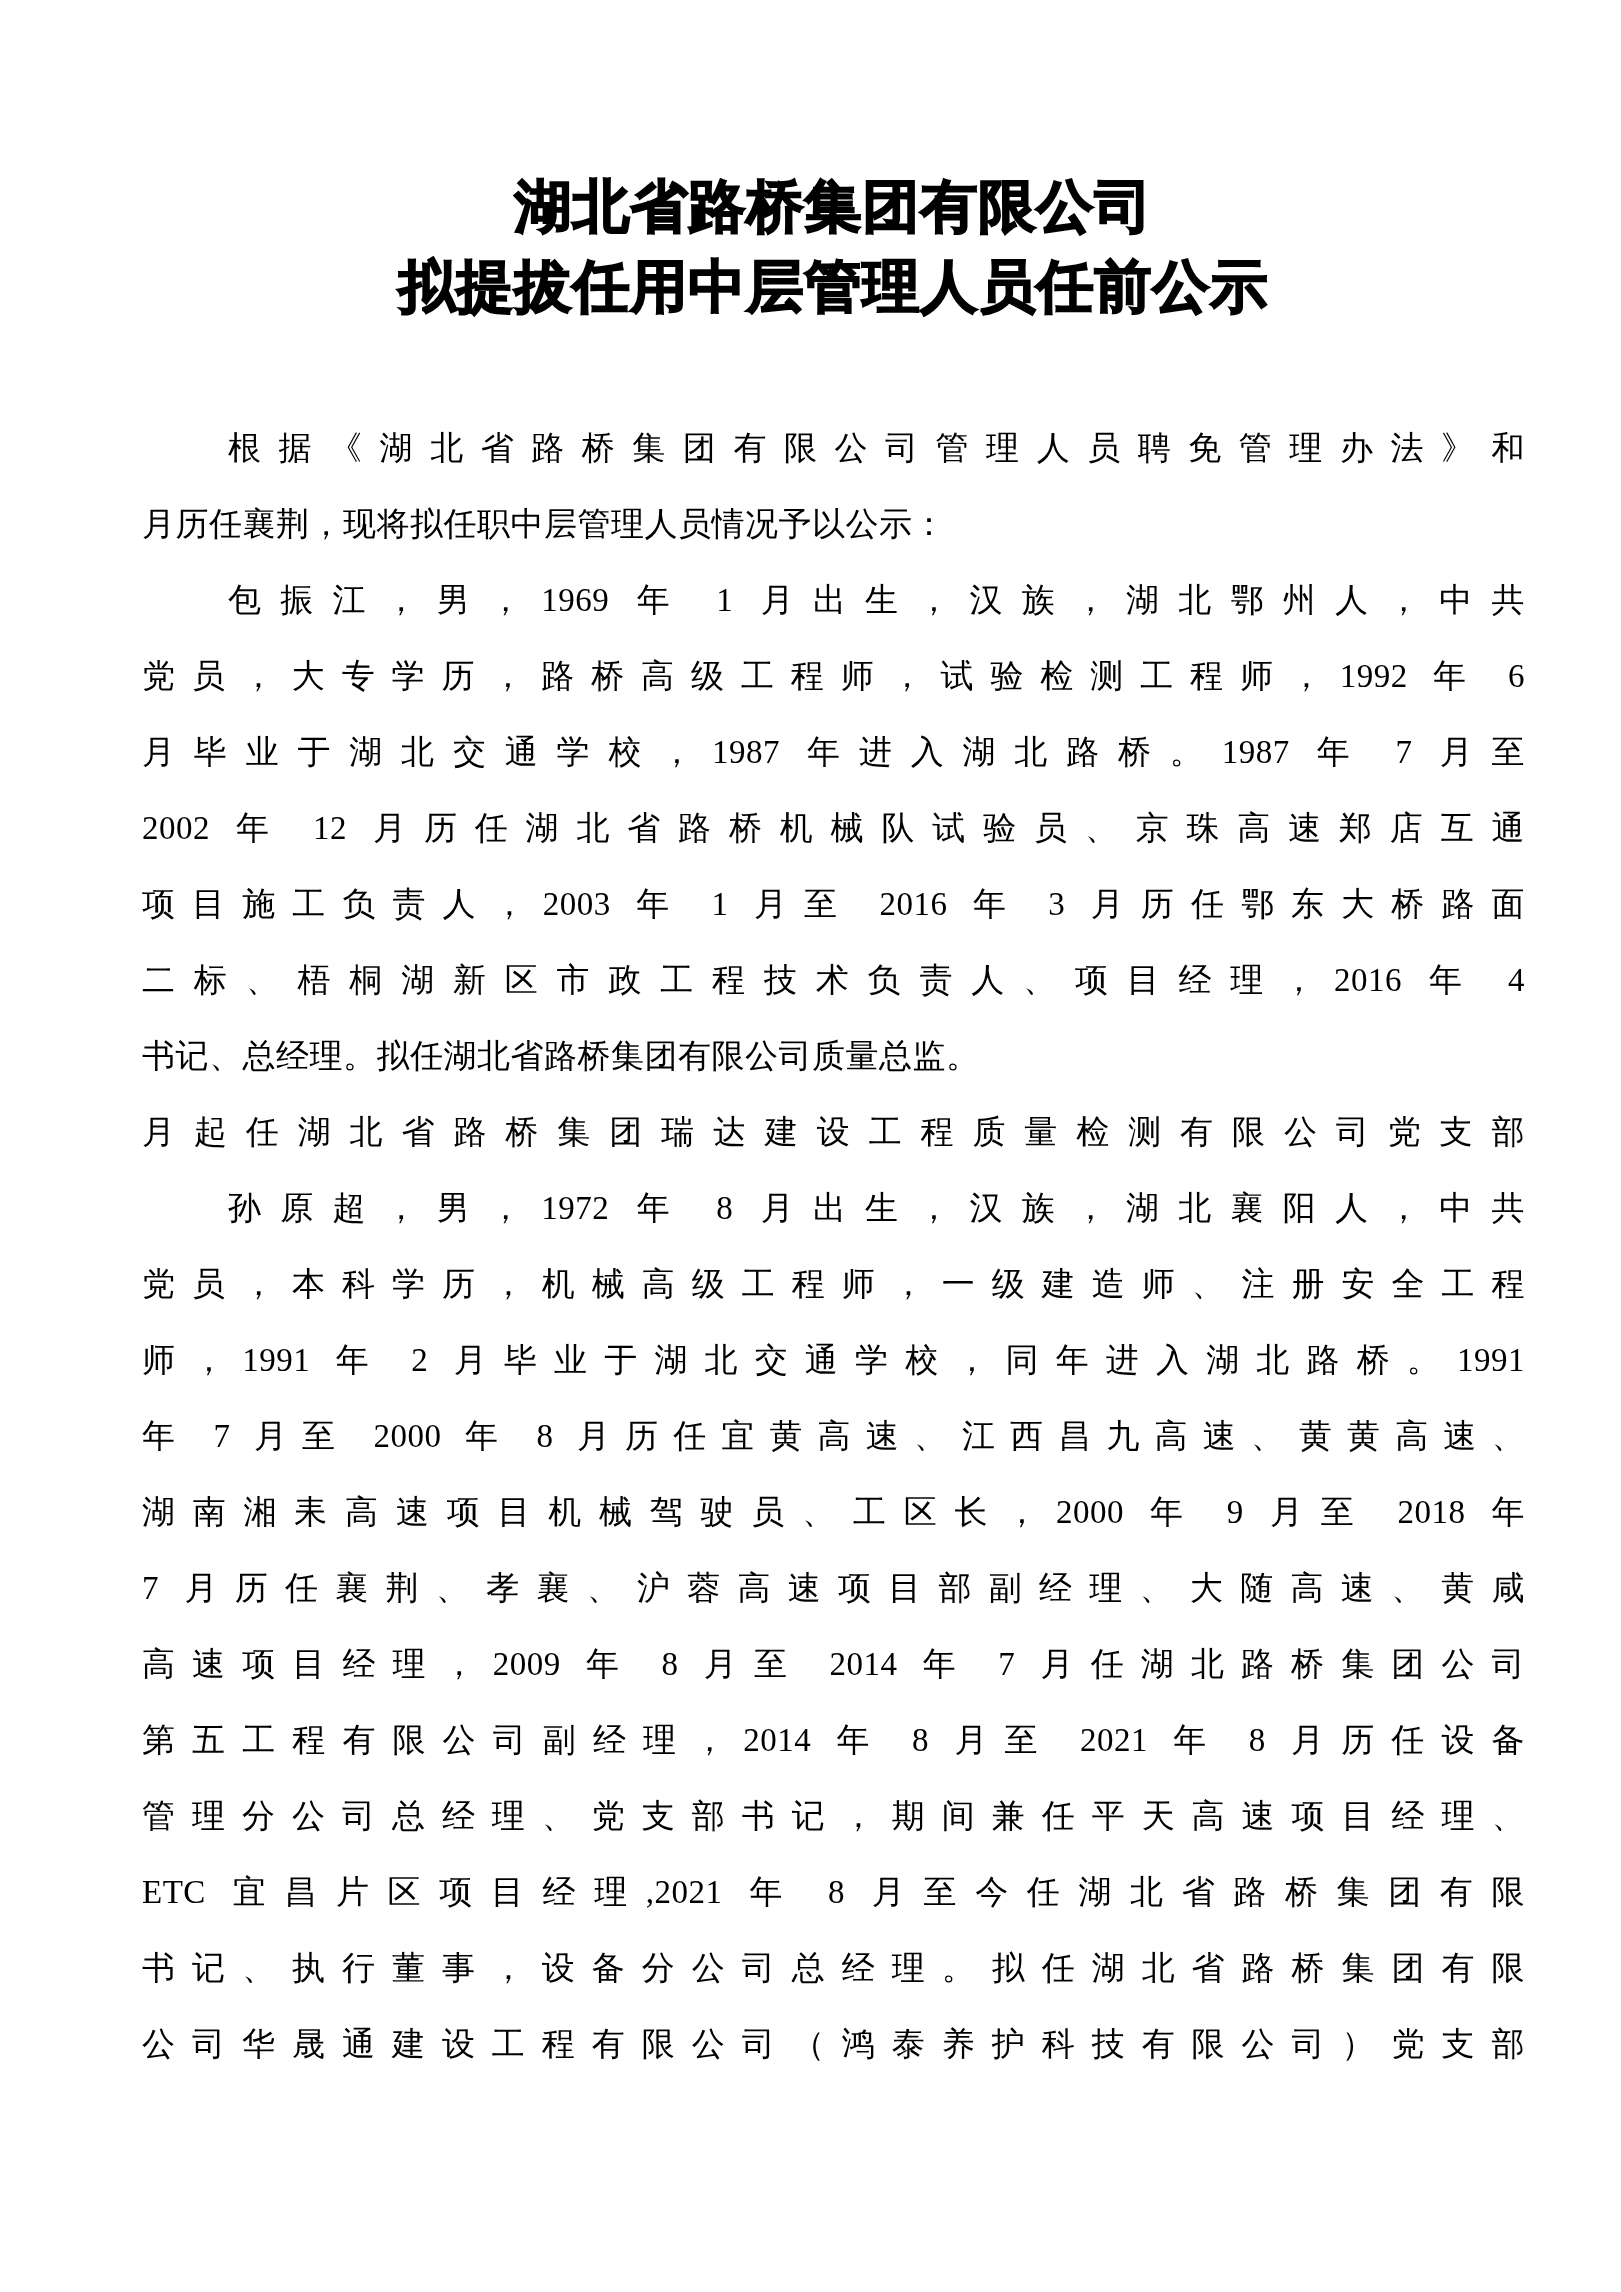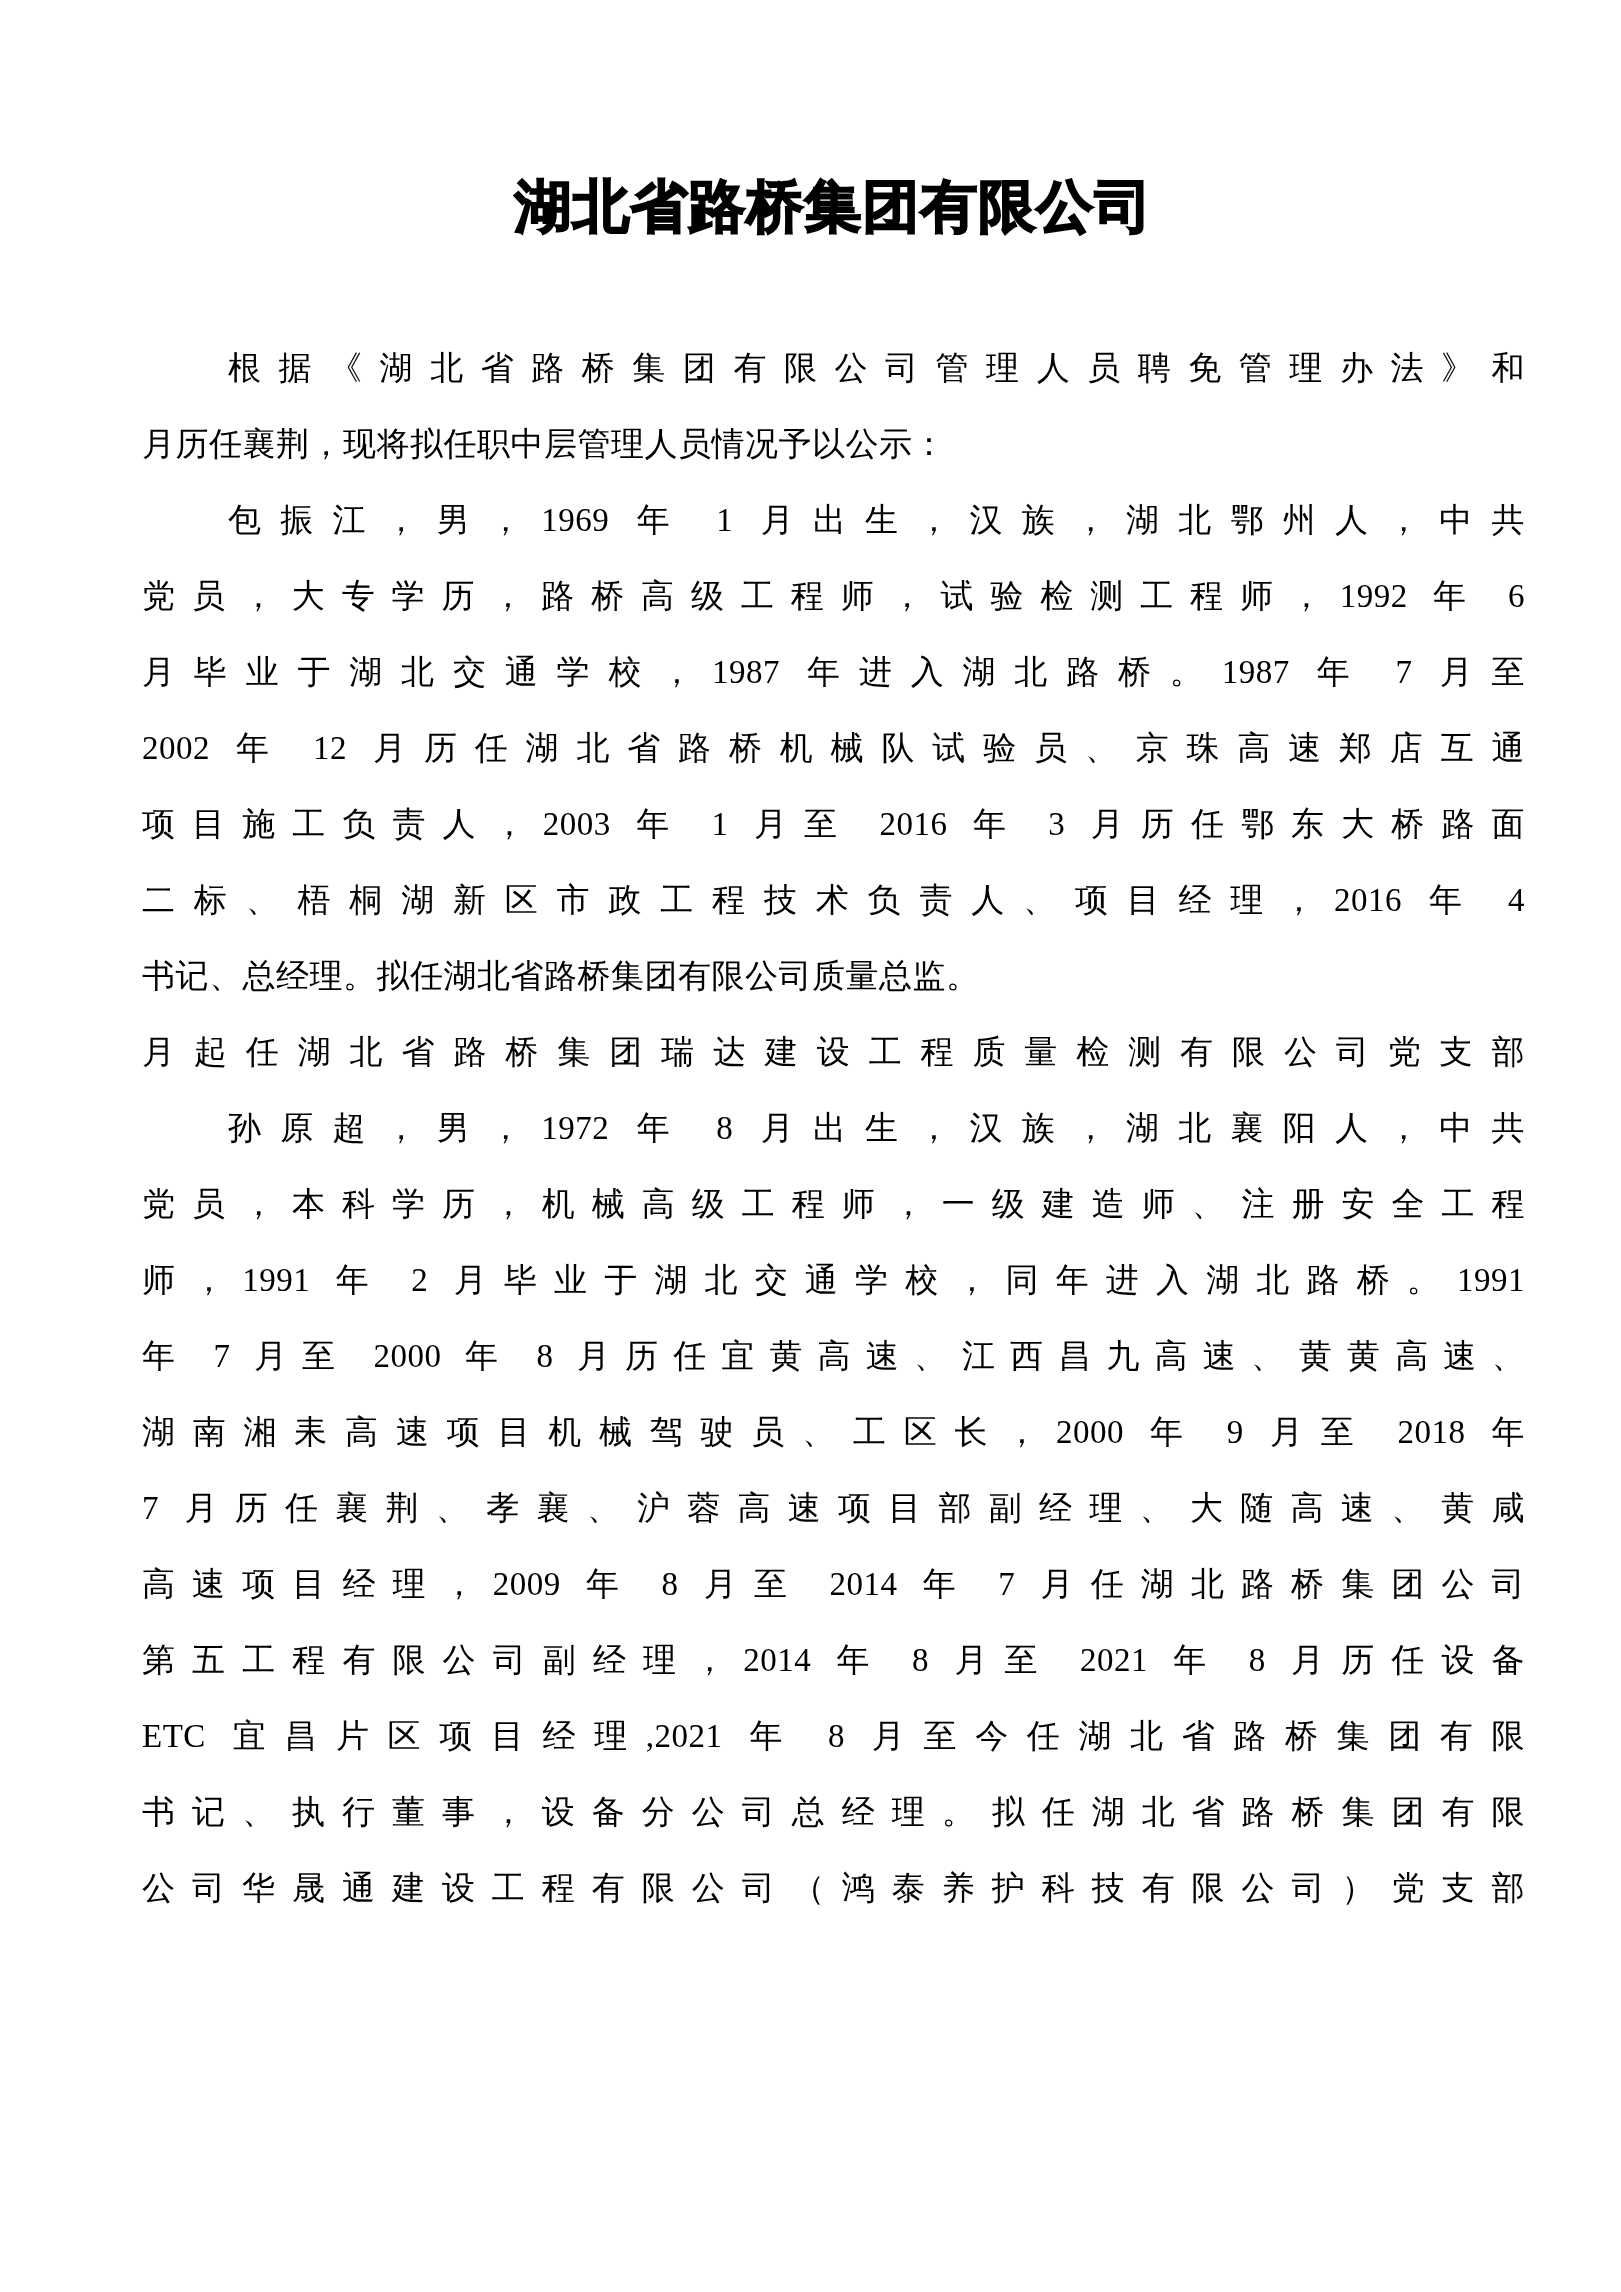--- a/index.html
+++ b/index.html
@@ -41,38 +41,40 @@
   .line.indent {
     padding-left: 86px;
   }
 </style>
 </head>
 <body>
 
 <div class="page">
   <div class="doc-title">
     <div>湖北省路桥集团有限公司</div>
+    <div>拟提拔任用中层管理人员任前公示</div>
   </div>
   <div class="doc-body">
     <div class="line indent">根据《湖北省路桥集团有限公司管理人员聘免管理办法》和</div>
     <div class="line short">月历任襄荆，现将拟任职中层管理人员情况予以公示：</div>
     <div class="line indent">包振江，男，1969 年 1 月出生，汉族，湖北鄂州人，中共</div>
     <div class="line">党员，大专学历，路桥高级工程师，试验检测工程师，1992 年 6</div>
     <div class="line">月毕业于湖北交通学校，1987 年进入湖北路桥。1987 年 7 月至</div>
     <div class="line">2002 年 12 月历任湖北省路桥机械队试验员、京珠高速郑店互通</div>
     <div class="line">项目施工负责人，2003 年 1 月至 2016 年 3 月历任鄂东大桥路面</div>
     <div class="line">二标、梧桐湖新区市政工程技术负责人、项目经理，2016 年 4</div>
     <div class="line short">书记、总经理。拟任湖北省路桥集团有限公司质量总监。</div>
     <div class="line">月起任湖北省路桥集团瑞达建设工程质量检测有限公司党支部</div>
     <div class="line indent">孙原超，男，1972 年 8 月出生，汉族，湖北襄阳人，中共</div>
     <div class="line">党员，本科学历，机械高级工程师，一级建造师、注册安全工程</div>
     <div class="line">师，1991 年 2 月毕业于湖北交通学校，同年进入湖北路桥。1991</div>
     <div class="line">年 7 月至 2000 年 8 月历任宜黄高速、江西昌九高速、黄黄高速、</div>
     <div class="line">湖南湘耒高速项目机械驾驶员、工区长，2000 年 9 月至 2018 年</div>
     <div class="line">7 月历任襄荆、孝襄、沪蓉高速项目部副经理、大随高速、黄咸</div>
     <div class="line">高速项目经理，2009 年 8 月至 2014 年 7 月任湖北路桥集团公司</div>
     <div class="line">第五工程有限公司副经理，2014 年 8 月至 2021 年 8 月历任设备</div>
+    <div class="line">管理分公司总经理、党支部书记，期间兼任平天高速项目经理、</div>
     <div class="line">ETC 宜昌片区项目经理,2021 年 8 月至今任湖北省路桥集团有限</div>
     <div class="line">书记、执行董事，设备分公司总经理。拟任湖北省路桥集团有限</div>
     <div class="line">公司华晟通建设工程有限公司（鸿泰养护科技有限公司）党支部</div>
   </div>
 </div>
 
 
 </body></html>

